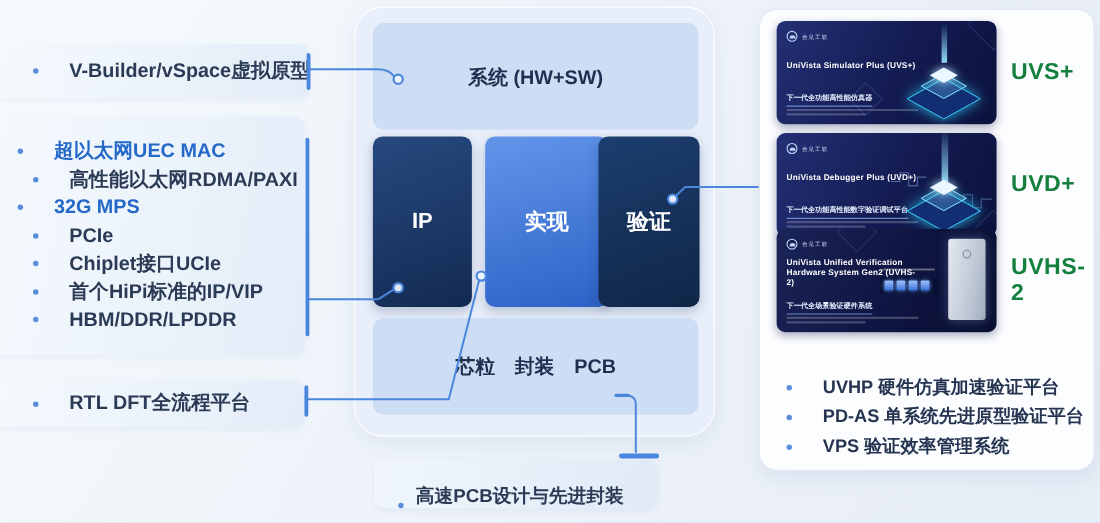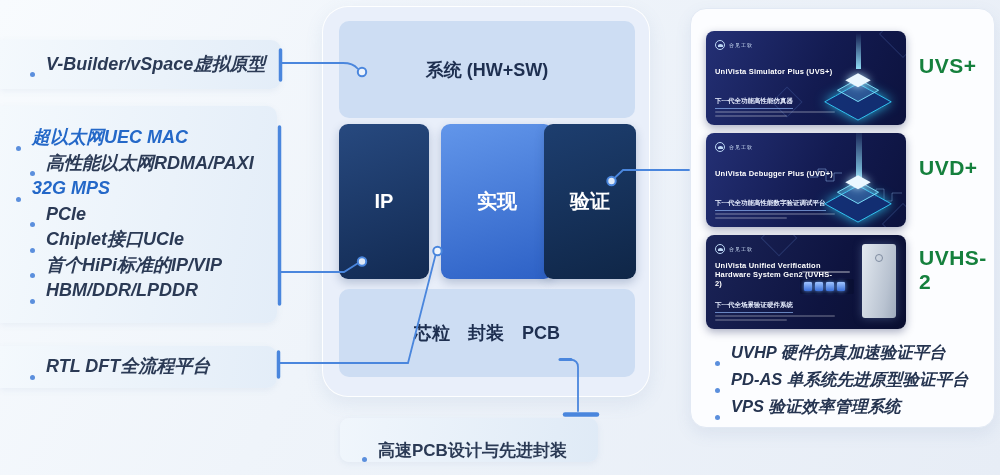--- a/index.html
+++ b/index.html
@@ -4,22 +4,22 @@
 <style>
   html,body{margin:0;padding:0;background:#dfe7f2;}
   *{box-sizing:border-box;font-family:"Liberation Sans","DejaVu Sans",sans-serif;}
   .stage{position:relative;width:1000px;height:475px;overflow:hidden;
          background:linear-gradient(120deg,#f8fbfe 0%,#eff4fa 40%,#e7edf6 100%);}
   svg.connectors{position:absolute;inset:0;pointer-events:none;z-index:5;}
 
   
   .note-box{position:absolute;left:0;background:linear-gradient(100deg,#f4f9fd 0%,#e3edf8 100%);
             border-radius:0 10px 10px 0;box-shadow:0 2px 6px rgba(120,150,190,.10);z-index:2;}
-  .note-item{display:flex;align-items:flex-end;gap:11px;padding-left:30px;
-             font-size:18px;font-weight:600;color:#2b3a55;line-height:25.5px;white-space:nowrap;font-style:italic;}
+  .note-item{display:flex;align-items:center;gap:28px;padding-left:30px;
+             font-size:18px;font-weight:600;color:#2b3a55;line-height:25.5px;white-space:nowrap;}
   .note-item.hl{color:#2468c8;padding-left:16px;}
   .dot-bullet{width:5px;height:5px;border-radius:50%;background:#5b8fdd;flex:0 0 auto;}
   .box-vbuilder{top:40px;width:281px;height:49px;display:flex;align-items:center;}
   .box-iplist{top:106px;width:277px;height:217px;padding-top:19px;}
   .box-rtl{top:346px;width:277px;height:42px;display:flex;align-items:center;}
 
   
   .center-panel{position:absolute;left:322px;top:6px;width:328px;height:391px;
                 background:#e9effa;border:1.5px solid rgba(255,255,255,.95);border-radius:26px;
                 box-shadow:0 6px 18px rgba(110,140,185,.12);z-index:1;}
@@ -42,21 +42,21 @@
               font-size:17px;font-weight:700;color:#2b3a55;z-index:2;
               box-shadow:0 2px 6px rgba(120,150,190,.10);}
 
   
   .right-panel{position:absolute;left:690px;top:8px;width:305px;height:420px;
                background:#fcfdff;border:1px solid #e2e9f4;border-radius:16px;
                box-shadow:0 6px 16px rgba(90,120,170,.10);z-index:2;}
   .prod-row{position:absolute;left:15px;width:276px;height:94px;}
   .prod-card{position:absolute;left:0;top:0;width:200px;height:94px;border-radius:8px;overflow:hidden;
              background:linear-gradient(115deg,#243075 0%,#131b51 55%,#0c123d 100%);
-             box-shadow:0 3px 8px rgba(20,30,80,.35);margin-top:12px;}
+             box-shadow:0 3px 8px rgba(20,30,80,.35);}
   .prod-card.dark{background:linear-gradient(115deg,#1b2458 0%,#0e1440 60%,#0a0f30 100%);}
   .prod-label{position:absolute;left:213px;top:0;height:94px;display:flex;align-items:center;
               font-size:21px;font-weight:700;color:#15803d;letter-spacing:.5px;}
   .logo-row{position:absolute;left:9px;top:9px;display:flex;align-items:center;gap:4px;}
   .logo-circle{width:10px;height:10px;border-radius:50%;border:1px solid #bcd7f5;
                display:flex;align-items:center;justify-content:center;}
   .logo-circle i{display:block;width:5px;height:3px;border-radius:50% 50% 0 0;background:#bcd7f5;}
   .logo-text{font-size:5px;color:#cfe0f7;letter-spacing:1px;}
   .card-title{position:absolute;left:9px;top:36px;width:118px;font-size:7.5px;line-height:9px;
               font-weight:700;color:#fff;letter-spacing:.2px;}
@@ -253,21 +253,21 @@
           <span class="iso">
             <span class="lay base"></span>
             <span class="lay mid"></span>
             <span class="lay top"></span>
           </span>
         </div>
       </div>
       <div class="prod-label">UVD+</div>
     </div>
 
-    <div class="prod-row" style="top:214px;">
+    <div class="prod-row" style="top:199px;">
       <div class="prod-card dark">
         <span class="hexghost" style="left:60px;top:-10px;width:26px;height:26px;"></span>
         <div class="logo-row">
           <span class="logo-circle">
               <i></i>
             </span>
           <span class="logo-text">合见工软</span>
         </div>
         <div class="card-title" style="top:26px;">UniVista Unified Verification Hardware System Gen2 (UVHS-2)</div>
         <div class="card-tagline">下一代全场景验证硬件系统</div>

